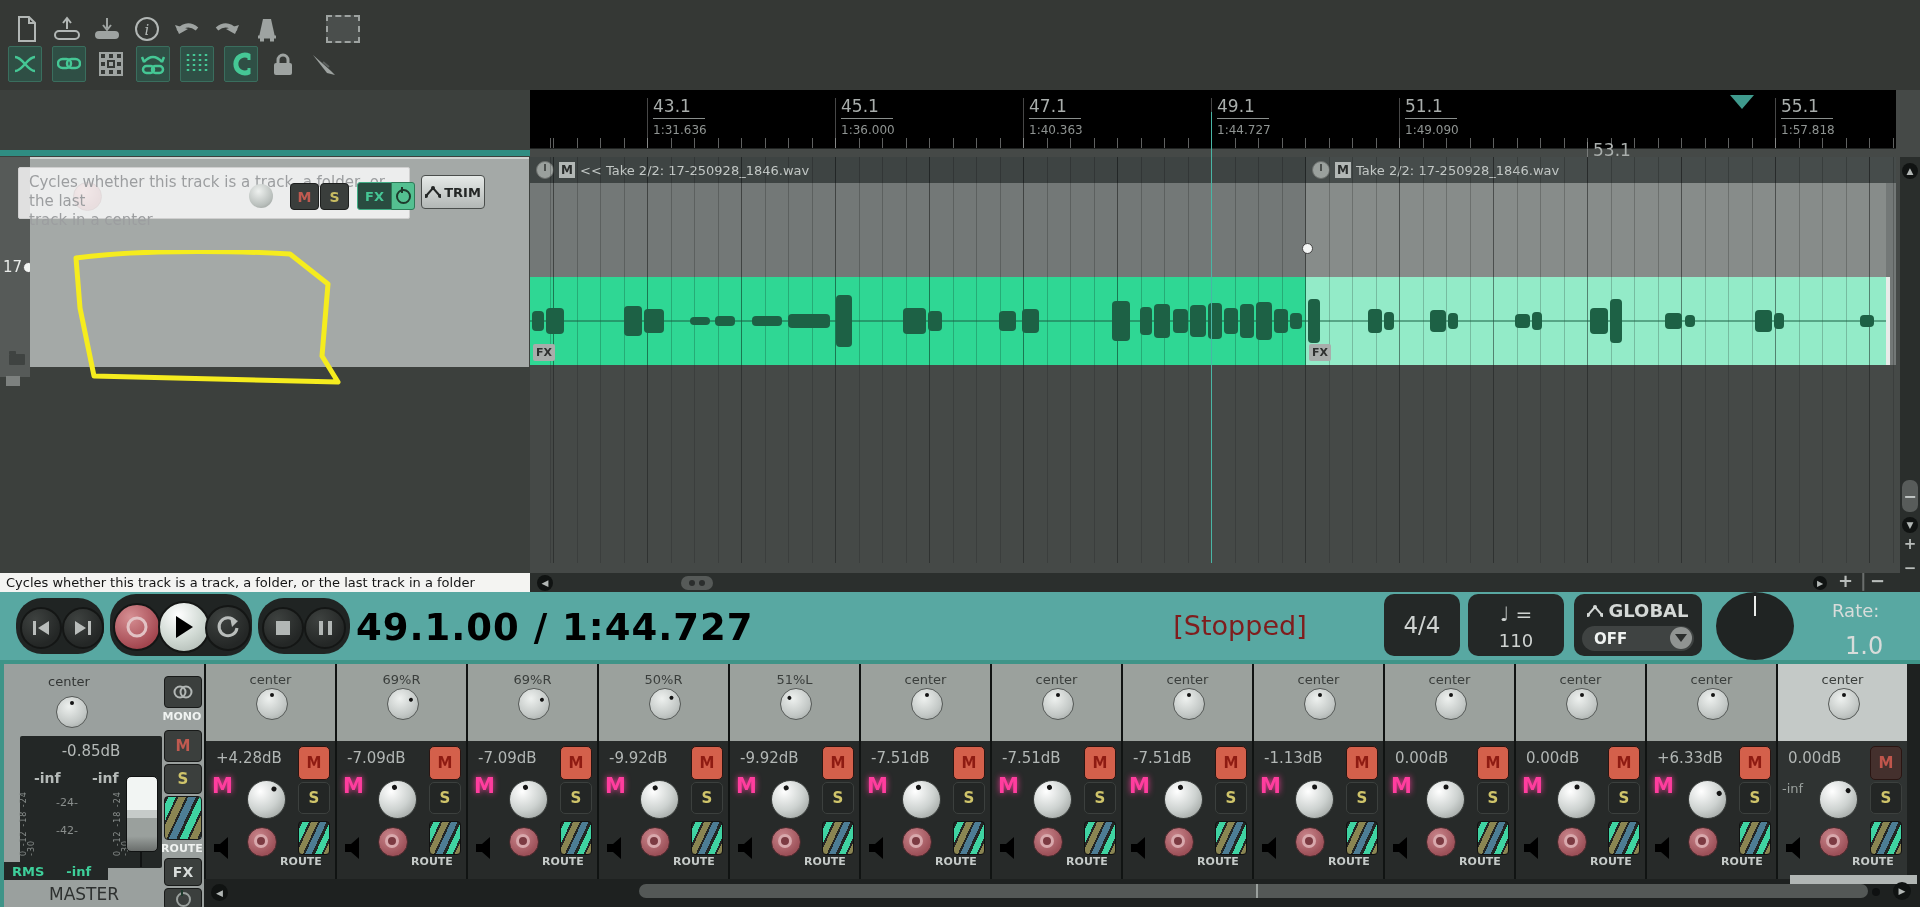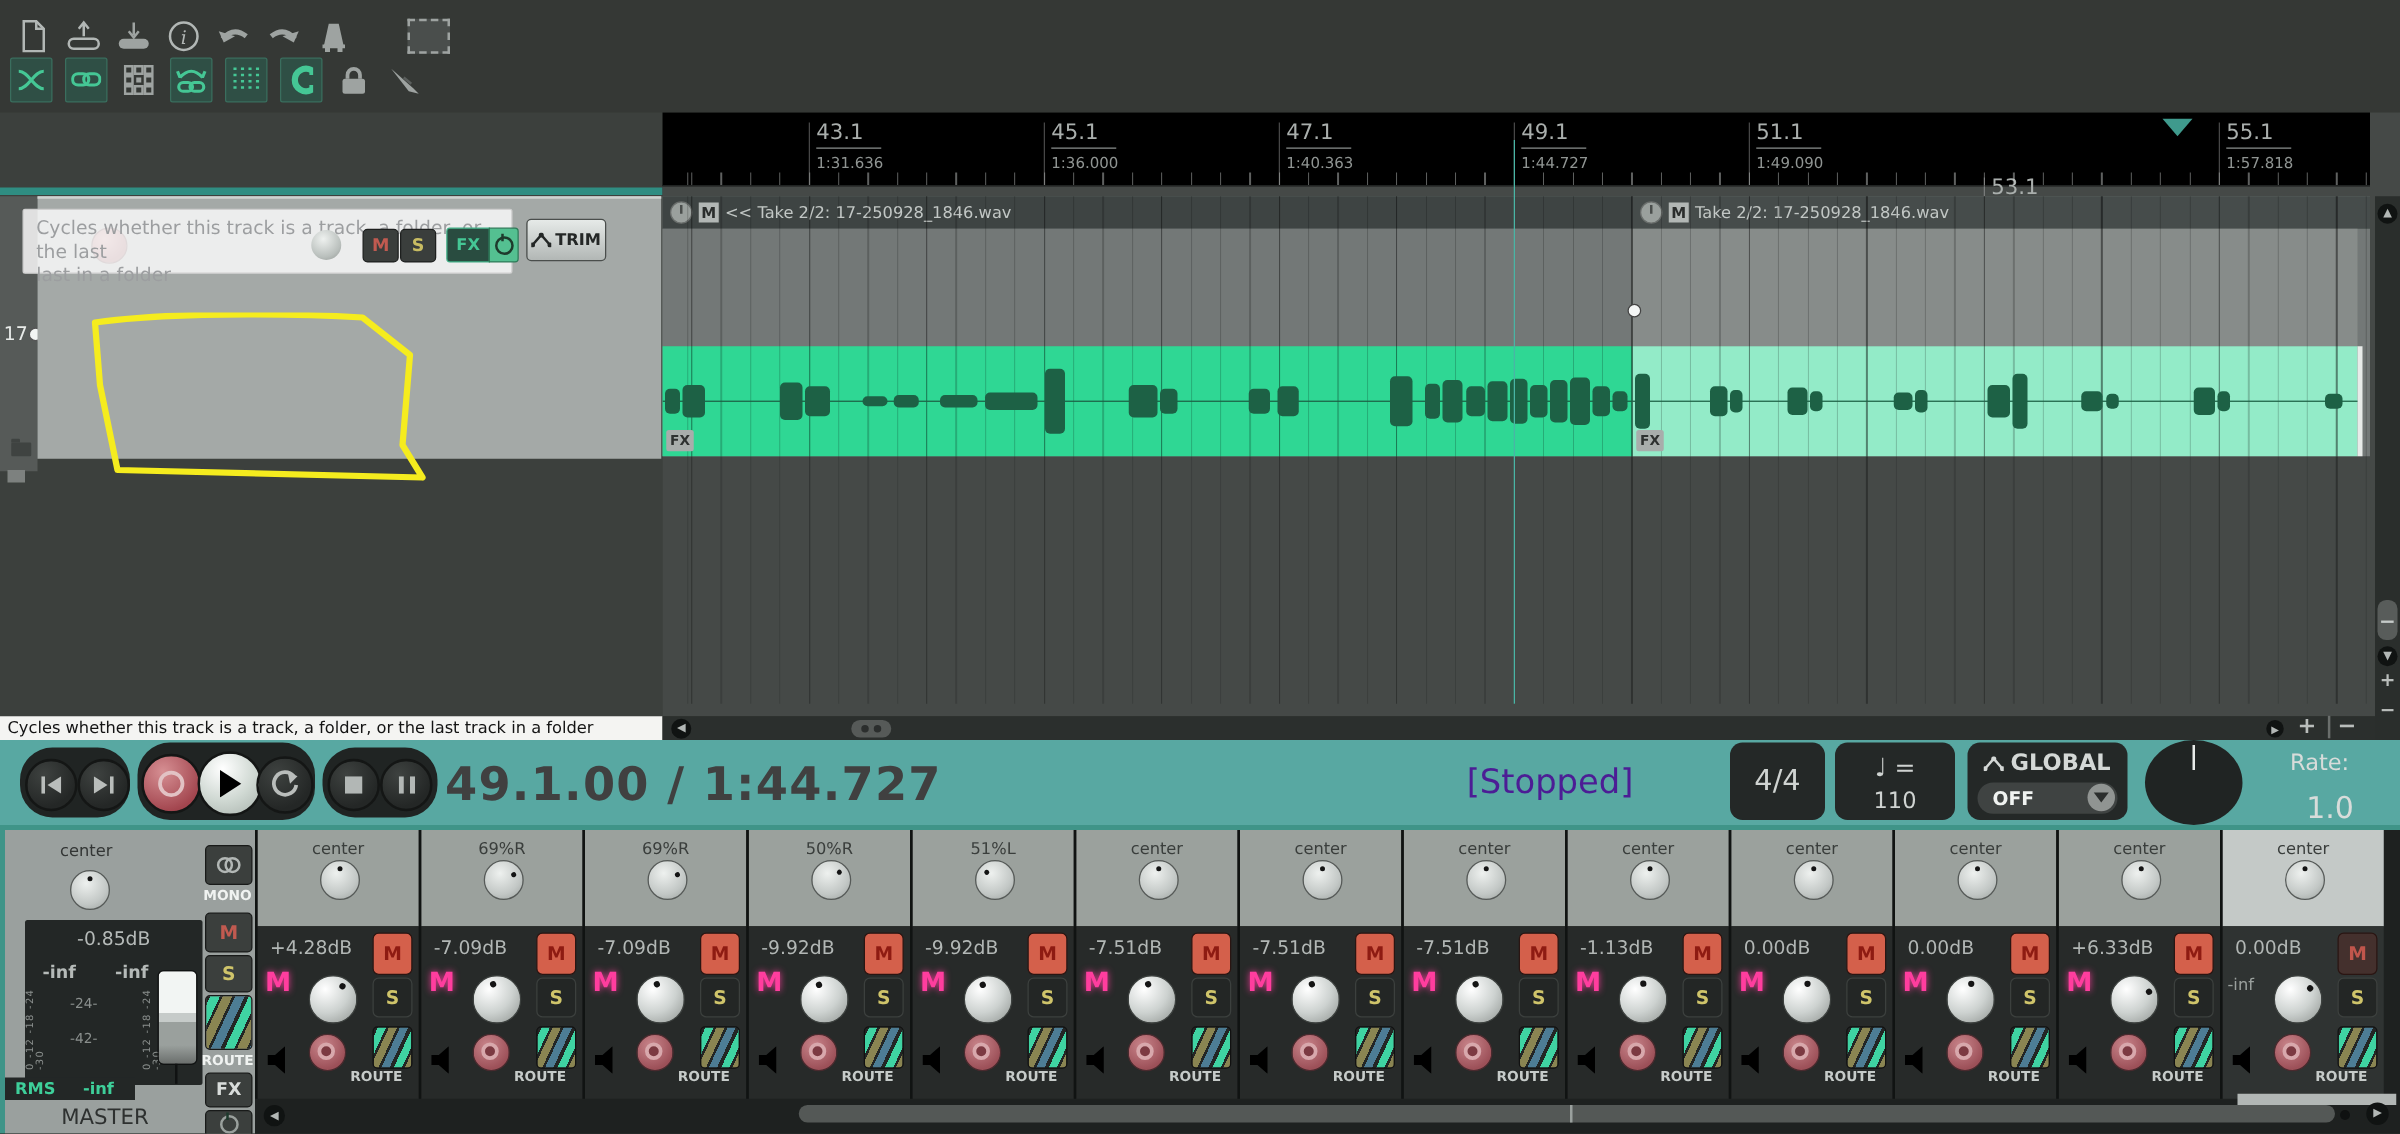--- a/index.html
+++ b/index.html
@@ -105,22 +105,22 @@
   #vs-thumb{left:2px;top:323px;width:16px;height:32px;background:#585c5a;border-radius:7px;
      color:#c6cbc9;display:flex;align-items:center;justify-content:center;font-weight:bold;position:absolute;}
   #vs-down{left:2px;top:360px;width:16px;height:16px;font-size:9px;}
   .vs-z{position:absolute;left:0;width:20px;text-align:center;font-size:15px;font-weight:bold;color:#b9bdbb;}
   
   #transport{left:0;top:592px;width:1920px;height:68px;background:#58a8a2;}
   .tgroup{position:absolute;background:#202423;border-radius:26px;}
   .tbtn{position:absolute;border-radius:50%;border:2px solid #141615;
      background:radial-gradient(circle at 35% 28%, #3e4240, #242726 70%);
      display:flex;align-items:center;justify-content:center;}
-  #time-display{left:356px;top:14px;font-size:37px;font-weight:bold;color:#404040;letter-spacing:1px;white-space:nowrap;}
-  #t-status{left:1165px;top:18px;width:150px;text-align:center;font-size:27px;color:#4c1d95;}
+  #time-display{left:356px;top:14px;font-size:37px;font-weight:bold;color:#000000;letter-spacing:1px;white-space:nowrap;}
+  #t-status{left:1165px;top:18px;width:150px;text-align:center;font-size:27px;color:#7f1d1d;}
   .tbox{position:absolute;top:2px;height:62px;background:#242827;border-radius:10px;color:#cfd3d1;}
   #sig-box{left:1384px;width:76px;display:flex;align-items:center;justify-content:center;font-size:23px;}
   #tempo-box{left:1468px;width:96px;text-align:center;}
   #tempo-note{margin-top:8px;font-size:20px;}
   #tempo-val{margin-top:4px;font-size:18px;}
   #global-box{left:1574px;width:128px;}
   #global-row1{display:flex;align-items:center;justify-content:center;gap:5px;margin-top:6px;
      font-weight:bold;font-size:18px;color:#d4d8d6;}
   #global-pill{position:absolute;left:8px;top:32px;width:112px;height:25px;background:#3f4342;border-radius:13px;
      display:flex;align-items:center;}
@@ -318,21 +318,21 @@
     <div id="tcp-gutter" class="abs"></div>
     <div id="track-number" class="abs">17</div>
     <div id="track-dot" class="abs"></div>
     <div id="folder-icon" class="abs"></div>
     <div id="tiny-box" class="abs"></div>
 
     <div id="track-header" class="abs">
       <div id="rec-arm-tcp" class="ctrl"></div>
       <div id="tooltip">
         <span>Cycles whether this track is a track, a folder, or the last</span><br>
-        <span>last in a folder</span>
+        <span>track in a center</span>
       </div>
       <div id="pan-knob-tcp" class="ctrl">
           <span class="ind" style="position:absolute;left:50%;top:50%;width:100%;height:100%;transform:translate(-50%,-50%);"></span>
         </div>
       <div id="tcp-mute" class="sq-btn">M</div>
       <div id="tcp-solo" class="sq-btn">S</div>
       <div id="tcp-fx">FX</div>
       <div id="tcp-power">
           <span class="power-glyph"></span>
         </div>

